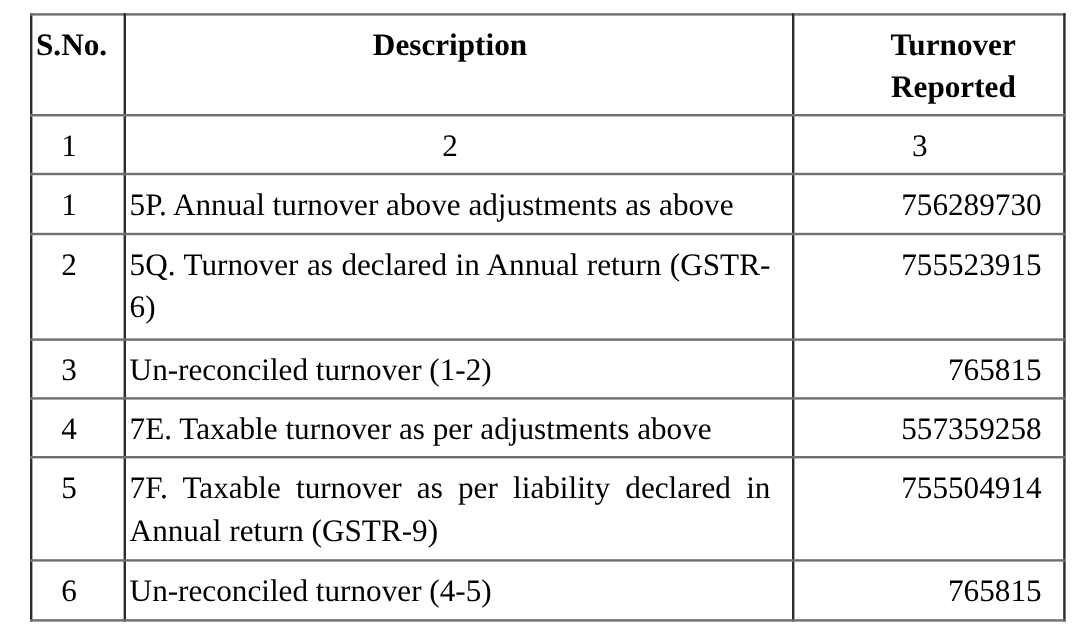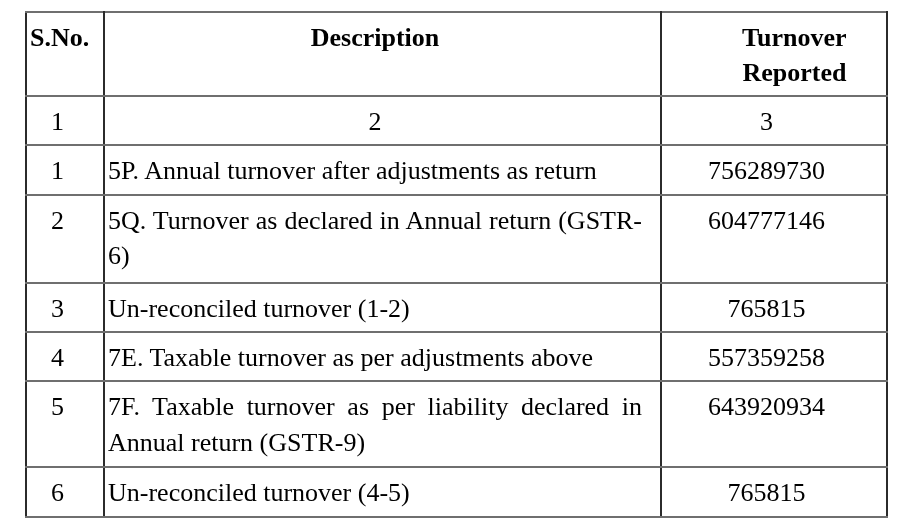--- a/index.html
+++ b/index.html
@@ -36,21 +36,21 @@
     font-size: 26px;
     line-height: 1.35;
     padding: 7px 18px 5px 3px;
     font-weight: normal;
     overflow: hidden;
   }
   .recon-table th { font-weight: bold; }
 
   .cell-center { text-align: center; }
   .cell-desc   { text-align: justify; padding-left: 4px; padding-right: 2px; }
-  .cell-num    { text-align: center;  padding-right: 3px; }
+  .cell-num    { text-align: right;  padding-right: 3px; }
 
   .hdr-turnover-inner {
     width: 160px;
     margin: 0 auto;
     text-align: right;
   }
 
   tr.r-header { height: 84px; }
   tr.r-index  { height: 49px; }
   tr.r-1 { height: 50px; }
@@ -78,42 +78,42 @@
           <div class="hdr-turnover-inner">Turnover Reported</div>
         </th>
       </tr>
       <tr class="r-index">
         <td class="cell-center">1</td>
         <td class="cell-center">2</td>
         <td class="cell-center">3</td>
       </tr>
       <tr class="r-1">
         <td class="cell-center">1</td>
-        <td class="cell-desc">5P. Annual turnover after adjustments as return</td>
+        <td class="cell-desc">5P. Annual turnover above adjustments as above</td>
         <td class="cell-num">756289730</td>
       </tr>
       <tr class="r-2">
         <td class="cell-center">2</td>
         <td class="cell-desc">5Q. Turnover as declared in Annual return (GSTR-6)</td>
-        <td class="cell-num">604777146</td>
+        <td class="cell-num">755523915</td>
       </tr>
       <tr class="r-3">
         <td class="cell-center">3</td>
         <td class="cell-desc">Un-reconciled turnover (1-2)</td>
         <td class="cell-num">765815</td>
       </tr>
       <tr class="r-4">
         <td class="cell-center">4</td>
         <td class="cell-desc">7E. Taxable turnover as per adjustments above</td>
         <td class="cell-num">557359258</td>
       </tr>
       <tr class="r-5">
         <td class="cell-center">5</td>
         <td class="cell-desc">7F. Taxable turnover as per liability declared in Annual return (GSTR-9)</td>
-        <td class="cell-num">643920934</td>
+        <td class="cell-num">755504914</td>
       </tr>
       <tr class="r-6">
         <td class="cell-center">6</td>
         <td class="cell-desc">Un-reconciled turnover (4-5)</td>
         <td class="cell-num">765815</td>
       </tr>
     </tbody>
   </table>
 </div>
 

